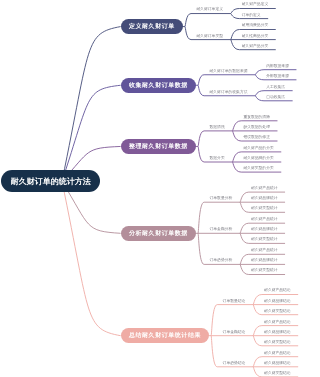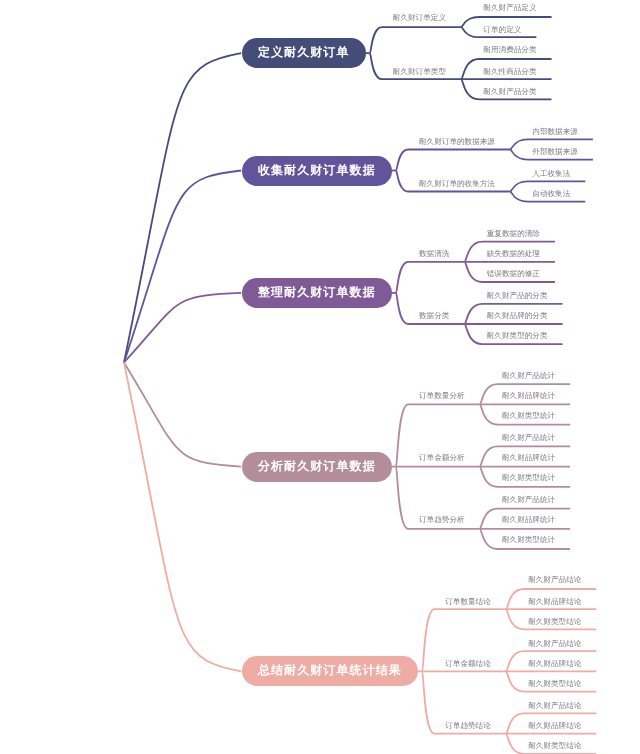--- a/index.html
+++ b/index.html
@@ -69,20 +69,23 @@
       <path d="M252.99,304.6C254.06,304.6 254.33,314.7 261.89,314.7L298.17,314.7" fill="none" stroke="#efaca5" stroke-width="0.9"></path>
       <path d="M211.11,335.7L252.99,335.7" fill="none" stroke="#efaca5" stroke-width="0.9"></path>
       <path d="M252.99,335.7C254.06,335.7 254.33,325.6 261.89,325.6L298.17,325.6" fill="none" stroke="#efaca5" stroke-width="0.9"></path>
       <path d="M252.99,335.7L298.17,335.7" fill="none" stroke="#efaca5" stroke-width="0.9"></path>
       <path d="M252.99,335.7C254.06,335.7 254.33,345.8 261.89,345.8L298.17,345.8" fill="none" stroke="#efaca5" stroke-width="0.9"></path>
       <path d="M211.11,335.7C211.84,335.7 212.02,366.8 217.21,366.8L252.99,366.8" fill="none" stroke="#efaca5" stroke-width="0.9"></path>
       <path d="M252.99,366.8C254.06,366.8 254.33,356.7 261.89,356.7L298.17,356.7" fill="none" stroke="#efaca5" stroke-width="0.9"></path>
       <path d="M252.99,366.8L298.17,366.8" fill="none" stroke="#efaca5" stroke-width="0.9"></path>
       <path d="M252.99,366.8C254.06,366.8 254.33,376.9 261.89,376.9L298.17,376.9" fill="none" stroke="#efaca5" stroke-width="0.9"></path>
     </svg>
+  <div id="root-node" class="node" style="left: 1.3px; top: 170.4px; width: 99px; height: 21.7px; background: rgb(23, 48, 74); color: rgb(255, 255, 255);">
+    <span>耐久财订单的统计方法</span>
+  </div>
   <div id="branch-layer">
       <div class="node branch-node" style="left: 120.6px; top: 18.98px; width: 62.01px; height: 15.2px; background: rgb(68, 76, 120);">
         <span>定义耐久财订单</span>
       </div>
       <div class="sub-label" style="left: 196.41px; top: 12.45px; color: rgb(123, 123, 130);">耐久财订单定义</div>
       <div class="leaf-label" style="left: 241.68px; top: 7.4px; color: rgb(123, 123, 130);">耐久财产品定义</div>
       <div class="leaf-label" style="left: 241.68px; top: 17.5px; color: rgb(123, 123, 130);">订单的定义</div>
       <div class="sub-label" style="left: 196.41px; top: 38.5px; color: rgb(123, 123, 130);">耐久财订单类型</div>
       <div class="leaf-label" style="left: 241.68px; top: 28.4px; color: rgb(123, 123, 130);">耐用消费品分类</div>
       <div class="leaf-label" style="left: 241.68px; top: 38.5px; color: rgb(123, 123, 130);">耐久性商品分类</div>

